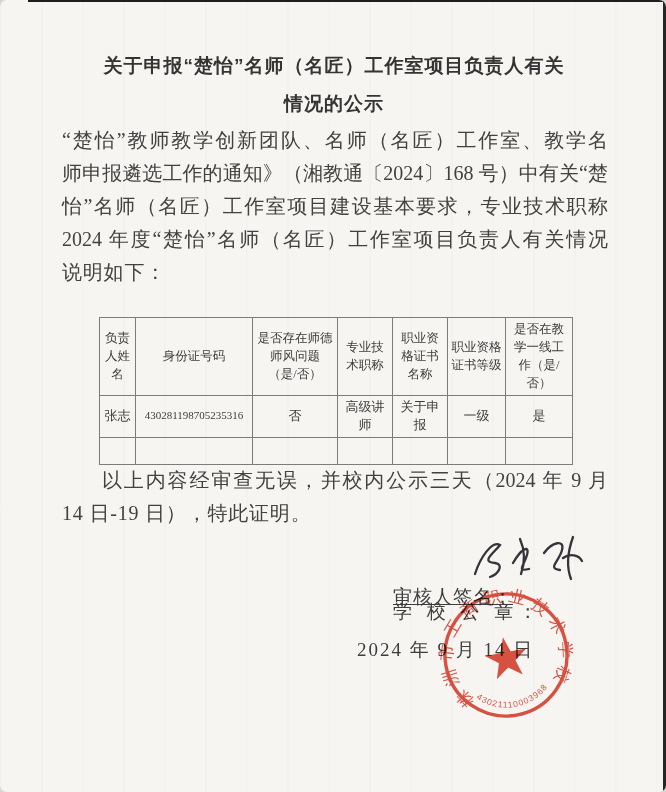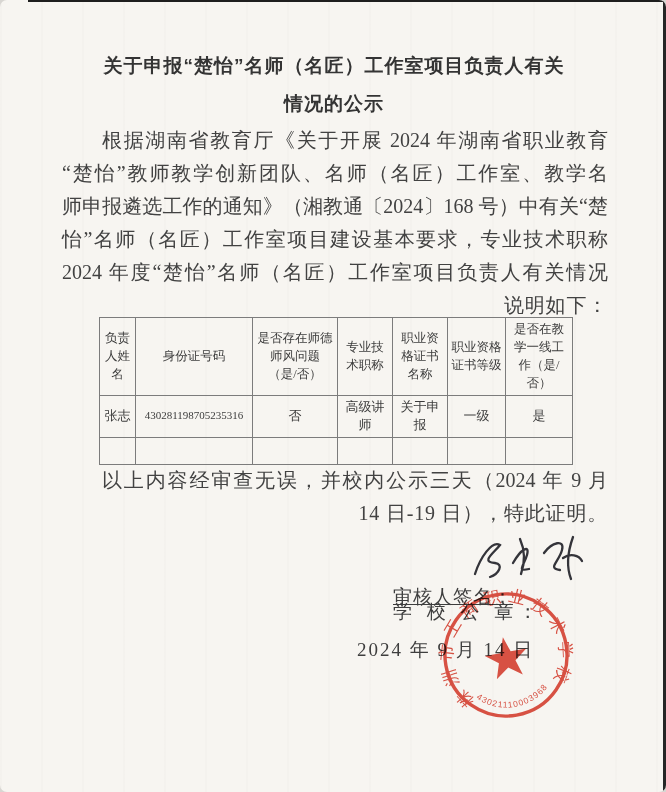--- a/index.html
+++ b/index.html
@@ -30,21 +30,21 @@
     font-weight:bold; font-size:19px; letter-spacing:1px;
     color:#343434;
   }
   .title-1 { top:53px; }
   .title-2 { top:91px; }
 
   
   .para { position:absolute; left:62px; width:546px; font-size:20px; color:#424242; }
   .para-body    { top:124px; }
   .para-closing { top:464px; }
-  .line { height:33px; line-height:33px; white-space:nowrap; letter-spacing:0.8px;text-align:right; }
+  .line { height:33px; line-height:33px; white-space:nowrap; letter-spacing:0.8px; }
   .line.fill { white-space:normal; text-align:justify; text-align-last:justify; letter-spacing:normal; }
   .line.indent { text-indent:2em; }
 
   
   .tbl-wrap { position:absolute; left:90px; top:317px;margin-left:9px; }
   table.applicant {
     border-collapse:collapse; table-layout:fixed;
     width:473px;
     font-size:13px; color:#3c3c3c;
   }
@@ -83,21 +83,20 @@
 
 <div class="page">
 
   <div class="scan-top"></div>
   <div class="scan-right"></div>
 
   <div class="title-line title-1">关于申报“楚怡”名师（名匠）工作室项目负责人有关</div>
   <div class="title-line title-2">情况的公示</div>
 
   <div class="para para-body">
-    <div class="line fill indent">根据湖南省教育厅《关于开展 2024 年湖南省职业教育</div>
     <div class="line fill">“楚怡”教师教学创新团队、名师（名匠）工作室、教学名</div>
     <div class="line fill">师申报遴选工作的通知》（湘教通〔2024〕168 号）中有关“楚</div>
     <div class="line fill">怡”名师（名匠）工作室项目建设基本要求，专业技术职称</div>
     <div class="line fill">2024 年度“楚怡”名师（名匠）工作室项目负责人有关情况</div>
     <div class="line">说明如下：</div>
   </div>
 
   <div class="tbl-wrap">
     <table class="applicant">
       <colgroup>

